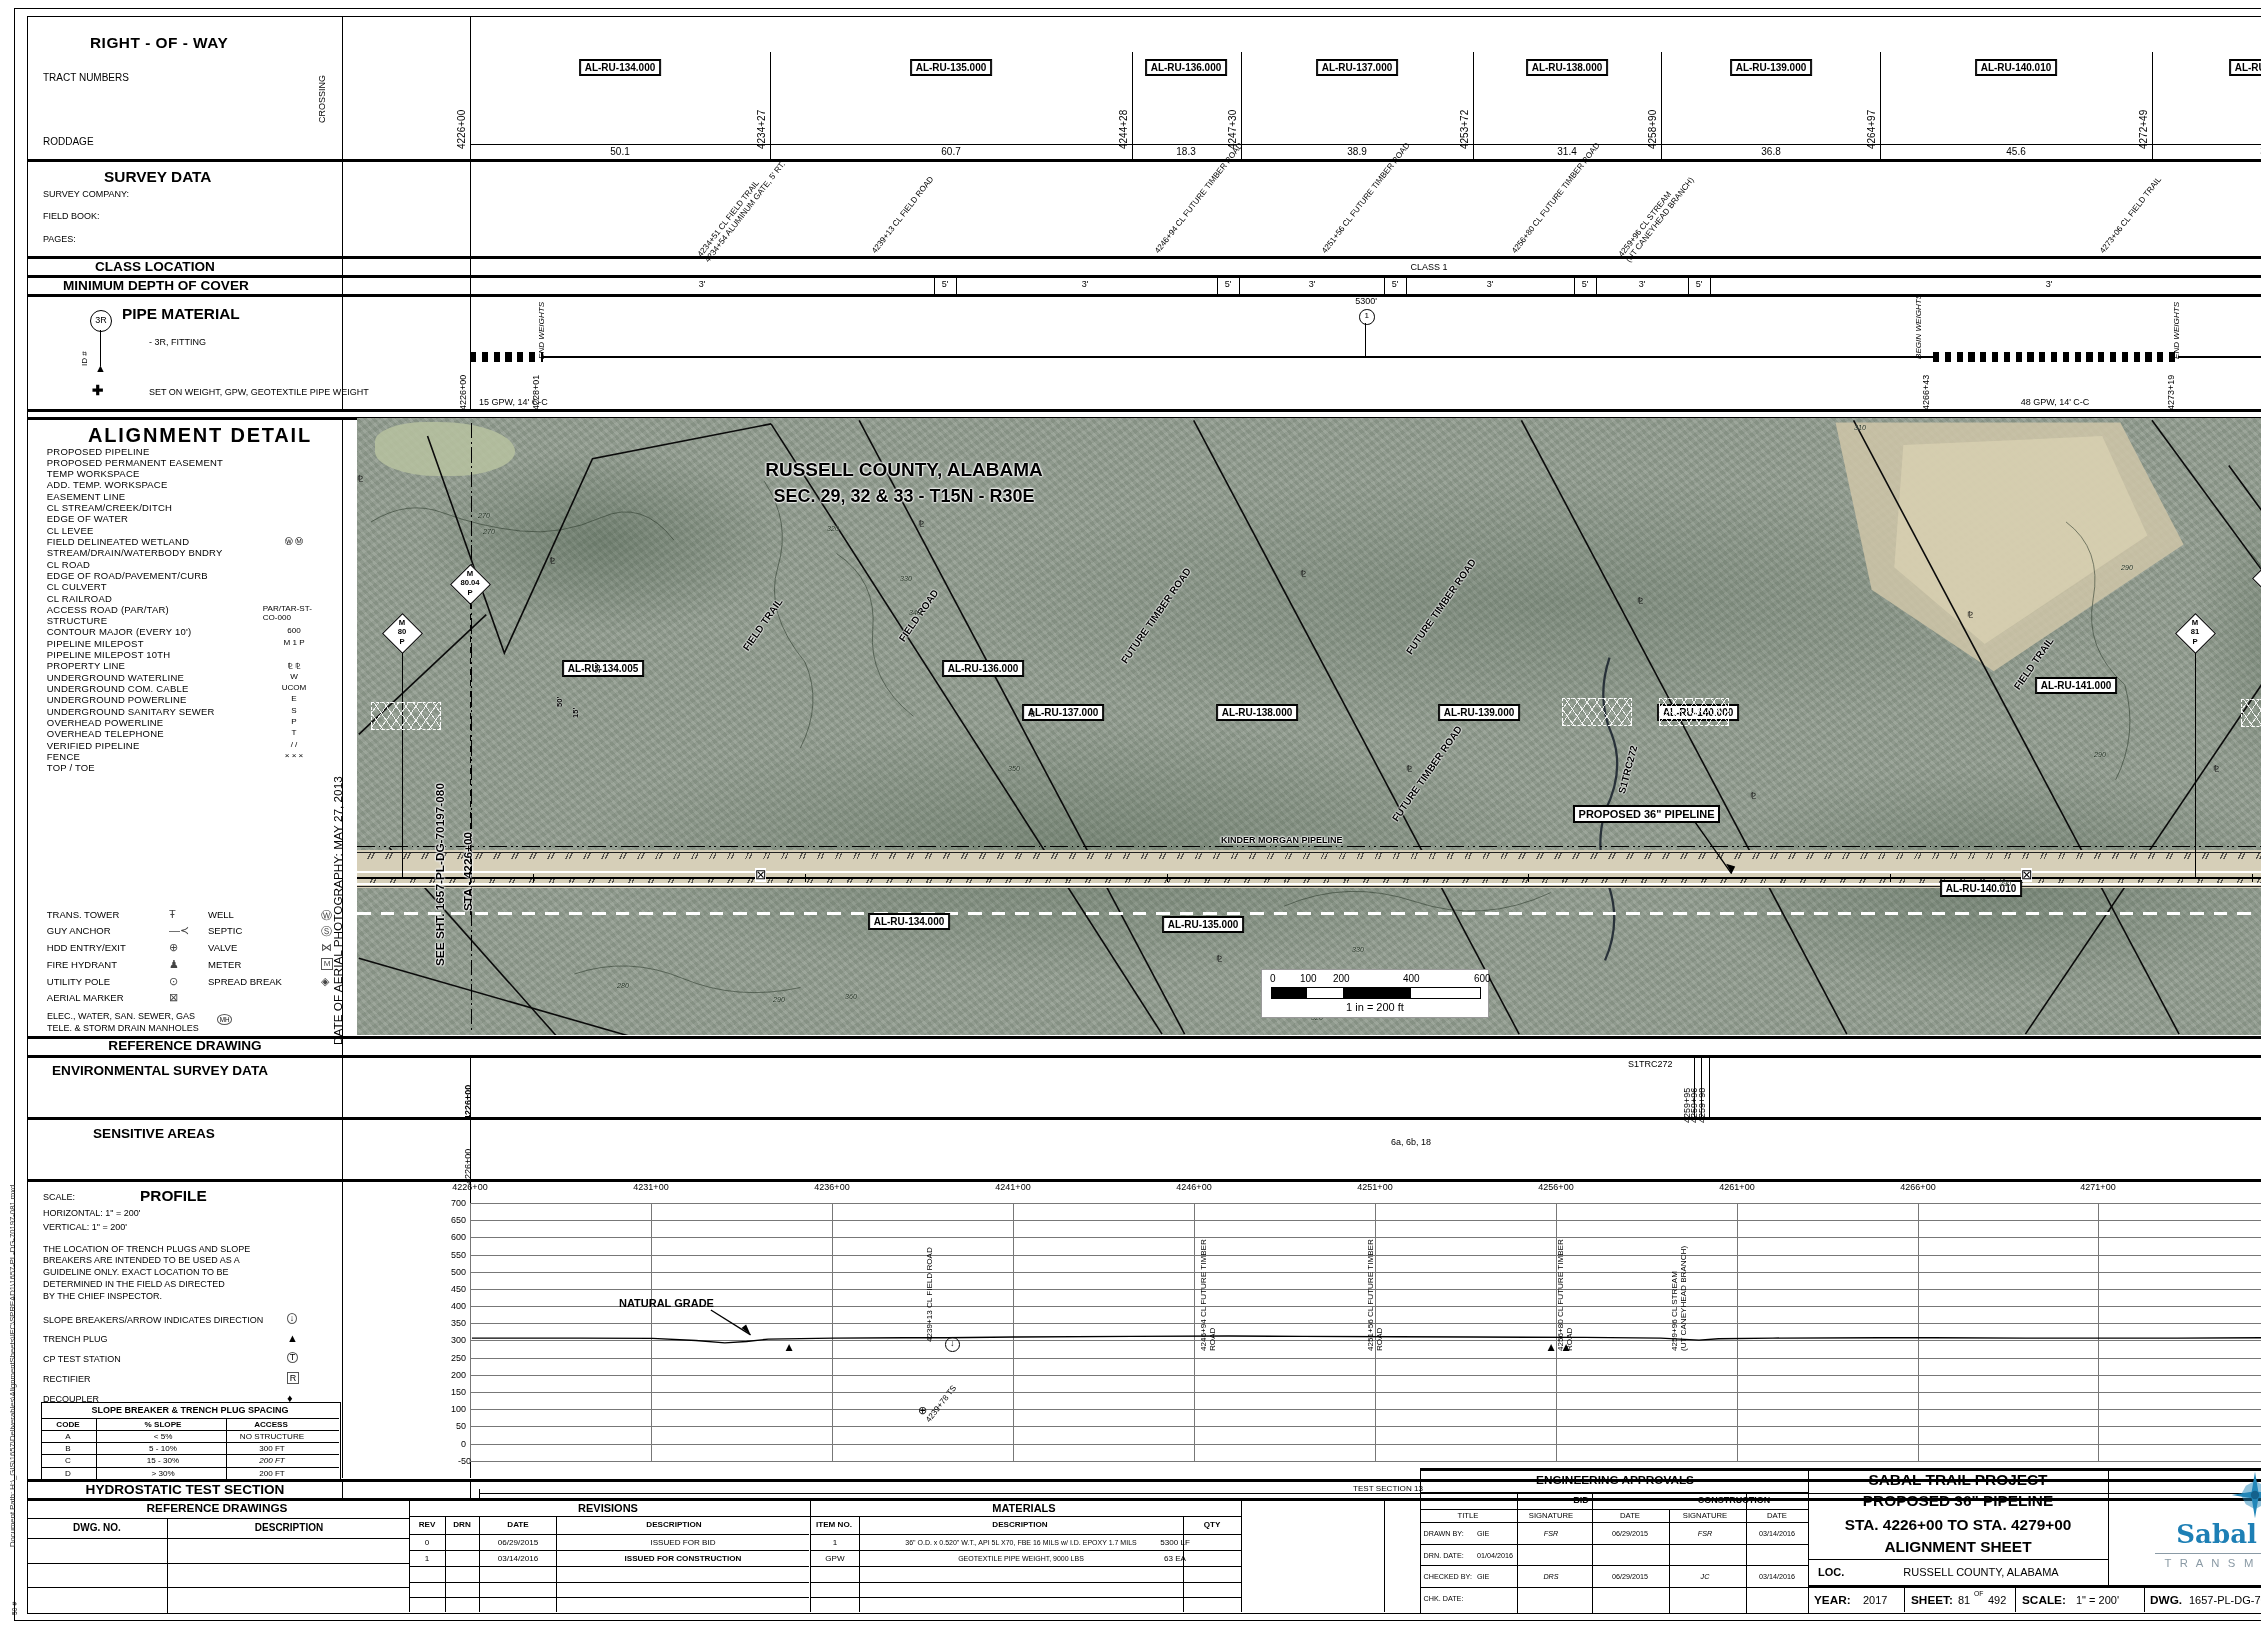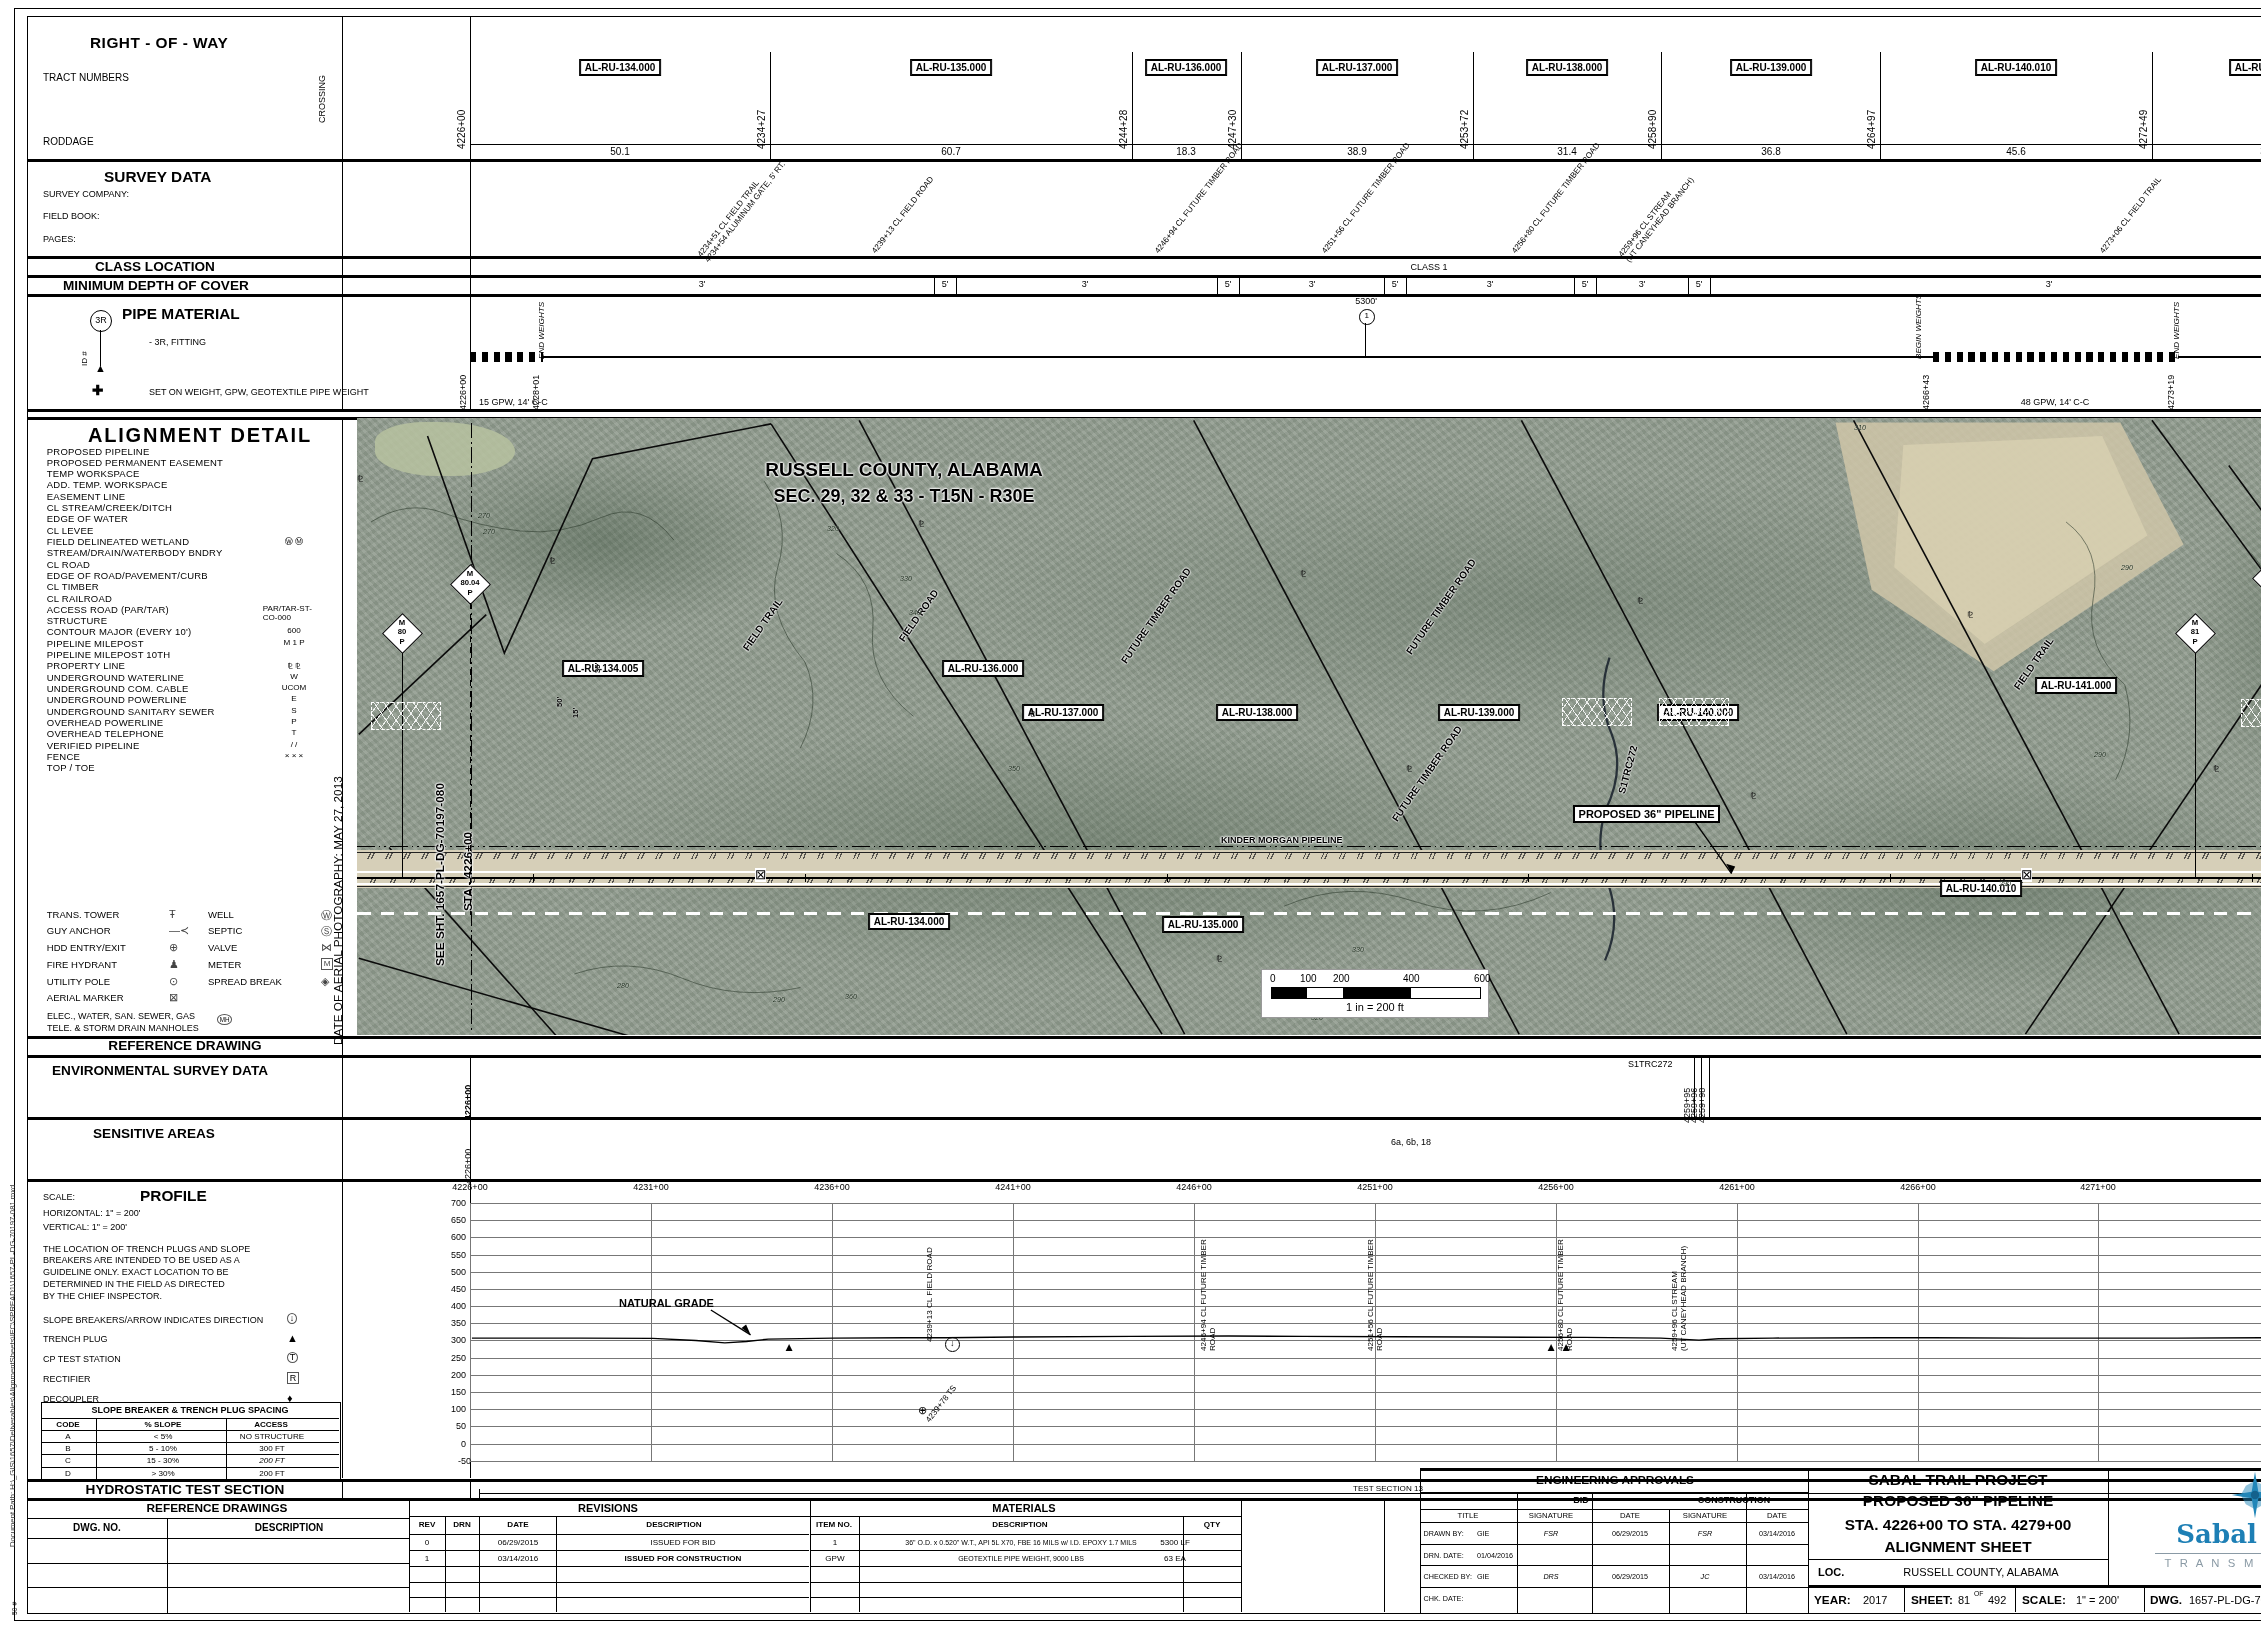--- a/index.html
+++ b/index.html
@@ -340,21 +340,21 @@
         </div>
       </div>
       <div class="lrow" style="top: 569px;">
         <div class="llab">EDGE OF ROAD/PAVEMENT/CURB</div>
         <div class="lsym">
           <div class="line"></div>
           <span class="symtxt"></span>
         </div>
       </div>
       <div class="lrow" style="top: 580px;">
-        <div class="llab">CL TIMBER</div>
+        <div class="llab">CL CULVERT</div>
         <div class="lsym">
           <div class="line"></div>
           <span class="symtxt"></span>
         </div>
       </div>
       <div class="lrow" style="top: 592px;">
         <div class="llab">CL RAILROAD</div>
         <div class="lsym">
           <div class="line"></div>
           <span class="symtxt"></span>

